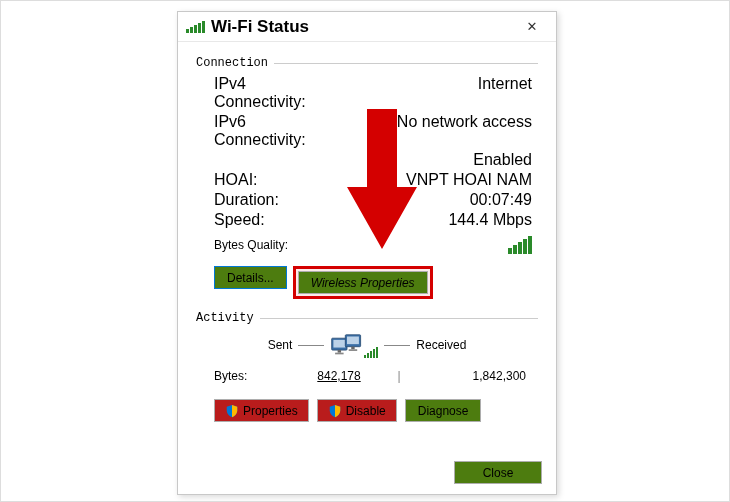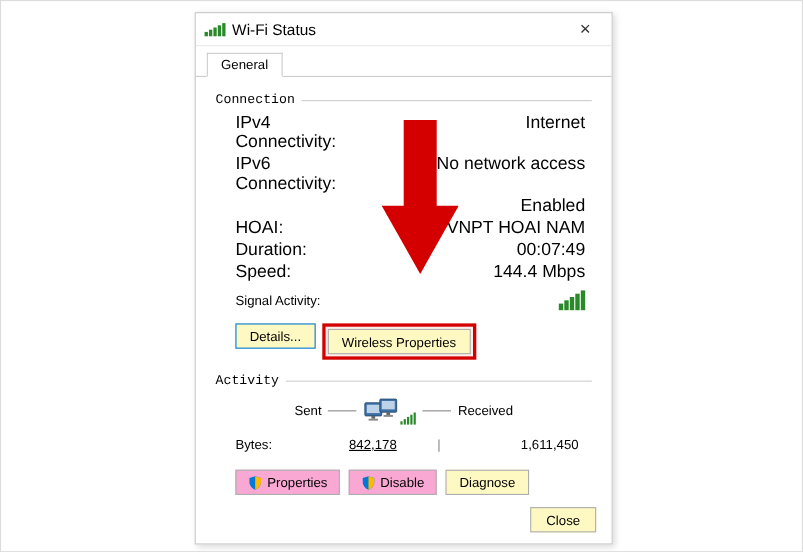--- a/index.html
+++ b/index.html
@@ -24,21 +24,21 @@
     border: 1px solid #c8c8c8;
     box-shadow: 2px 2px 6px rgba(0,0,0,0.15);
   }
   .titlebar {
     height: 30px;
     display: flex;
     align-items: center;
     padding: 0 6px 0 8px;
     border-bottom: 1px solid #e8e8e8;
   }
-  .titlebar .title-text { margin-left: 6px; font-size: 14px; }
+  .titlebar .title-text { margin-left: 6px; font-size: 17px; font-weight: bold; }
   .titlebar .close {
     margin-left: auto;
     width: 36px; height: 24px;
     display: flex; align-items: center; justify-content: center;
     font-size: 13px; color: #333;
   }
   .tab-strip {
     padding: 6px 10px 0 10px;
     border-bottom: 1px solid #ccc;
     display: flex;
@@ -76,32 +76,33 @@
   .sig-row .lbl { width: 140px; padding-left: 18px; }
   .sig-row .spacer { flex: 1; }
   .btnrow {
     padding: 6px 0 8px 18px;
     display: flex; gap: 0;
   }
   .win-btn {
     height: 23px;
     padding: 0 12px;
     font-size: 12px;
-    background: #fef9c3;
+    background: #4d7c0f;
     border: 1px solid #adadad;
     display: inline-flex; align-items: center; justify-content: center;
     cursor: default;
   }
   .win-btn.blue { border: 1px solid #0078d7; }
   .highlight-box {
     display: flex;
     border: 3px solid #d40000;
     padding: 2px;
     background: rgba(212,0,0,0.08);
     margin-left: 6px;
+    font-style: italic;
   }
   .act-head {
     display: flex; align-items: center; justify-content: center;
     gap: 6px;
     padding: 2px 0 4px 0;
     font-size: 12px;
   }
   .act-dash { height: 1px; width: 26px; background: #888; }
   .act-line {
     display: flex;
@@ -111,21 +112,21 @@
   .act-line .lbl { width: 80px; }
   .act-line .v1 { width: 90px; text-align: center; text-decoration: underline; }
   .act-line .bar { width: 30px; text-align: center; color: #888; }
   .act-line .v2 { flex:1; text-align: right; padding-right: 6px; }
   .bottom-btns {
     padding: 8px 0 0 18px;
     display: flex; gap: 8px;
   }
   .shield-btn {
     height: 23px; padding: 0 10px;
-    background: #f9a8d4; border: 1px solid #adadad;
+    background: #b91c1c; border: 1px solid #adadad;
     display: inline-flex; align-items: center; gap: 4px;
     font-size: 12px;
   }
   .footer {
     position: absolute;
     bottom: 10px; right: 14px;
   }
   
   .sigbars { display: inline-flex; align-items: flex-end; gap: 1px; }
   .sigbars span { width: 3px; background: #2a8a2a; display: inline-block; }
@@ -168,23 +169,20 @@
       <span></span>
         <span></span>
         <span></span>
         <span></span>
         <span></span>
     </span>
     <span class="title-text">Wi-Fi Status</span>
     <div class="close">✕</div>
   </div>
 
-  <div class="tab-strip">
-    <div class="tab">General</div>
-  </div>
 
   <div class="panel">
 
     <div class="groupline">
       <span class="glabel">Connection</span>
       <span class="rule"></span>
     </div>
 
     <div class="row">
       <span class="lbl">IPv4 Connectivity:</span>
@@ -204,21 +202,21 @@
     <div class="row">
       <span class="lbl">Duration:</span>
       <span class="val">00:07:49</span>
     </div>
     <div class="row">
       <span class="lbl">Speed:</span>
       <span class="val">144.4 Mbps</span>
     </div>
 
     <div class="sig-row">
-      <span class="lbl">Signal Activity:</span>
+      <span class="lbl">Bytes Quality:</span>
       <span class="spacer"></span>
       <span class="sigbars big" style="margin-right:6px;">
         <span></span>
           <span></span>
           <span></span>
           <span></span>
           <span></span>
       </span>
     </div>
 
@@ -255,21 +253,21 @@
           <span></span>
       </span>
       <span class="act-dash"></span>
       <span>Received</span>
     </div>
 
     <div class="act-line">
       <span class="lbl">Bytes:</span>
       <span class="v1">842,178</span>
       <span class="bar">|</span>
-      <span class="v2">1,611,450</span>
+      <span class="v2">1,842,300</span>
     </div>
 
     <div class="bottom-btns">
       <div class="shield-btn">
         <svg class="shield" viewBox="0 0 16 16">
           <path d="M8 1 L14 3 V7 C14 11 11 14 8 15 C5 14 2 11 2 7 V3 Z" fill="#0078d7"></path>
           <path d="M8 1 L14 3 V7 C14 11 11 14 8 15 Z" fill="#ffb900"></path>
         </svg>
         <span>Properties</span>
       </div>
@@ -279,20 +277,20 @@
           <path d="M8 1 L14 3 V7 C14 11 11 14 8 15 Z" fill="#ffb900"></path>
         </svg>
         <span>Disable</span>
       </div>
       <div class="win-btn">Diagnose</div>
     </div>
 
   </div>
 
   <div class="footer">
-    <div class="win-btn" style="width:60px;margin-top:11px;">Close</div>
+    <div class="win-btn" style="width:88px;margin-top:11px;">Close</div>
   </div>
 
 </div>
 
 <svg class="arrow" viewBox="0 0 70 142">
   <path d="M20 0 H50 V78 H70 L35 140 L0 78 H20 Z" fill="#d40000"></path>
 </svg>
 
 </body></html>

